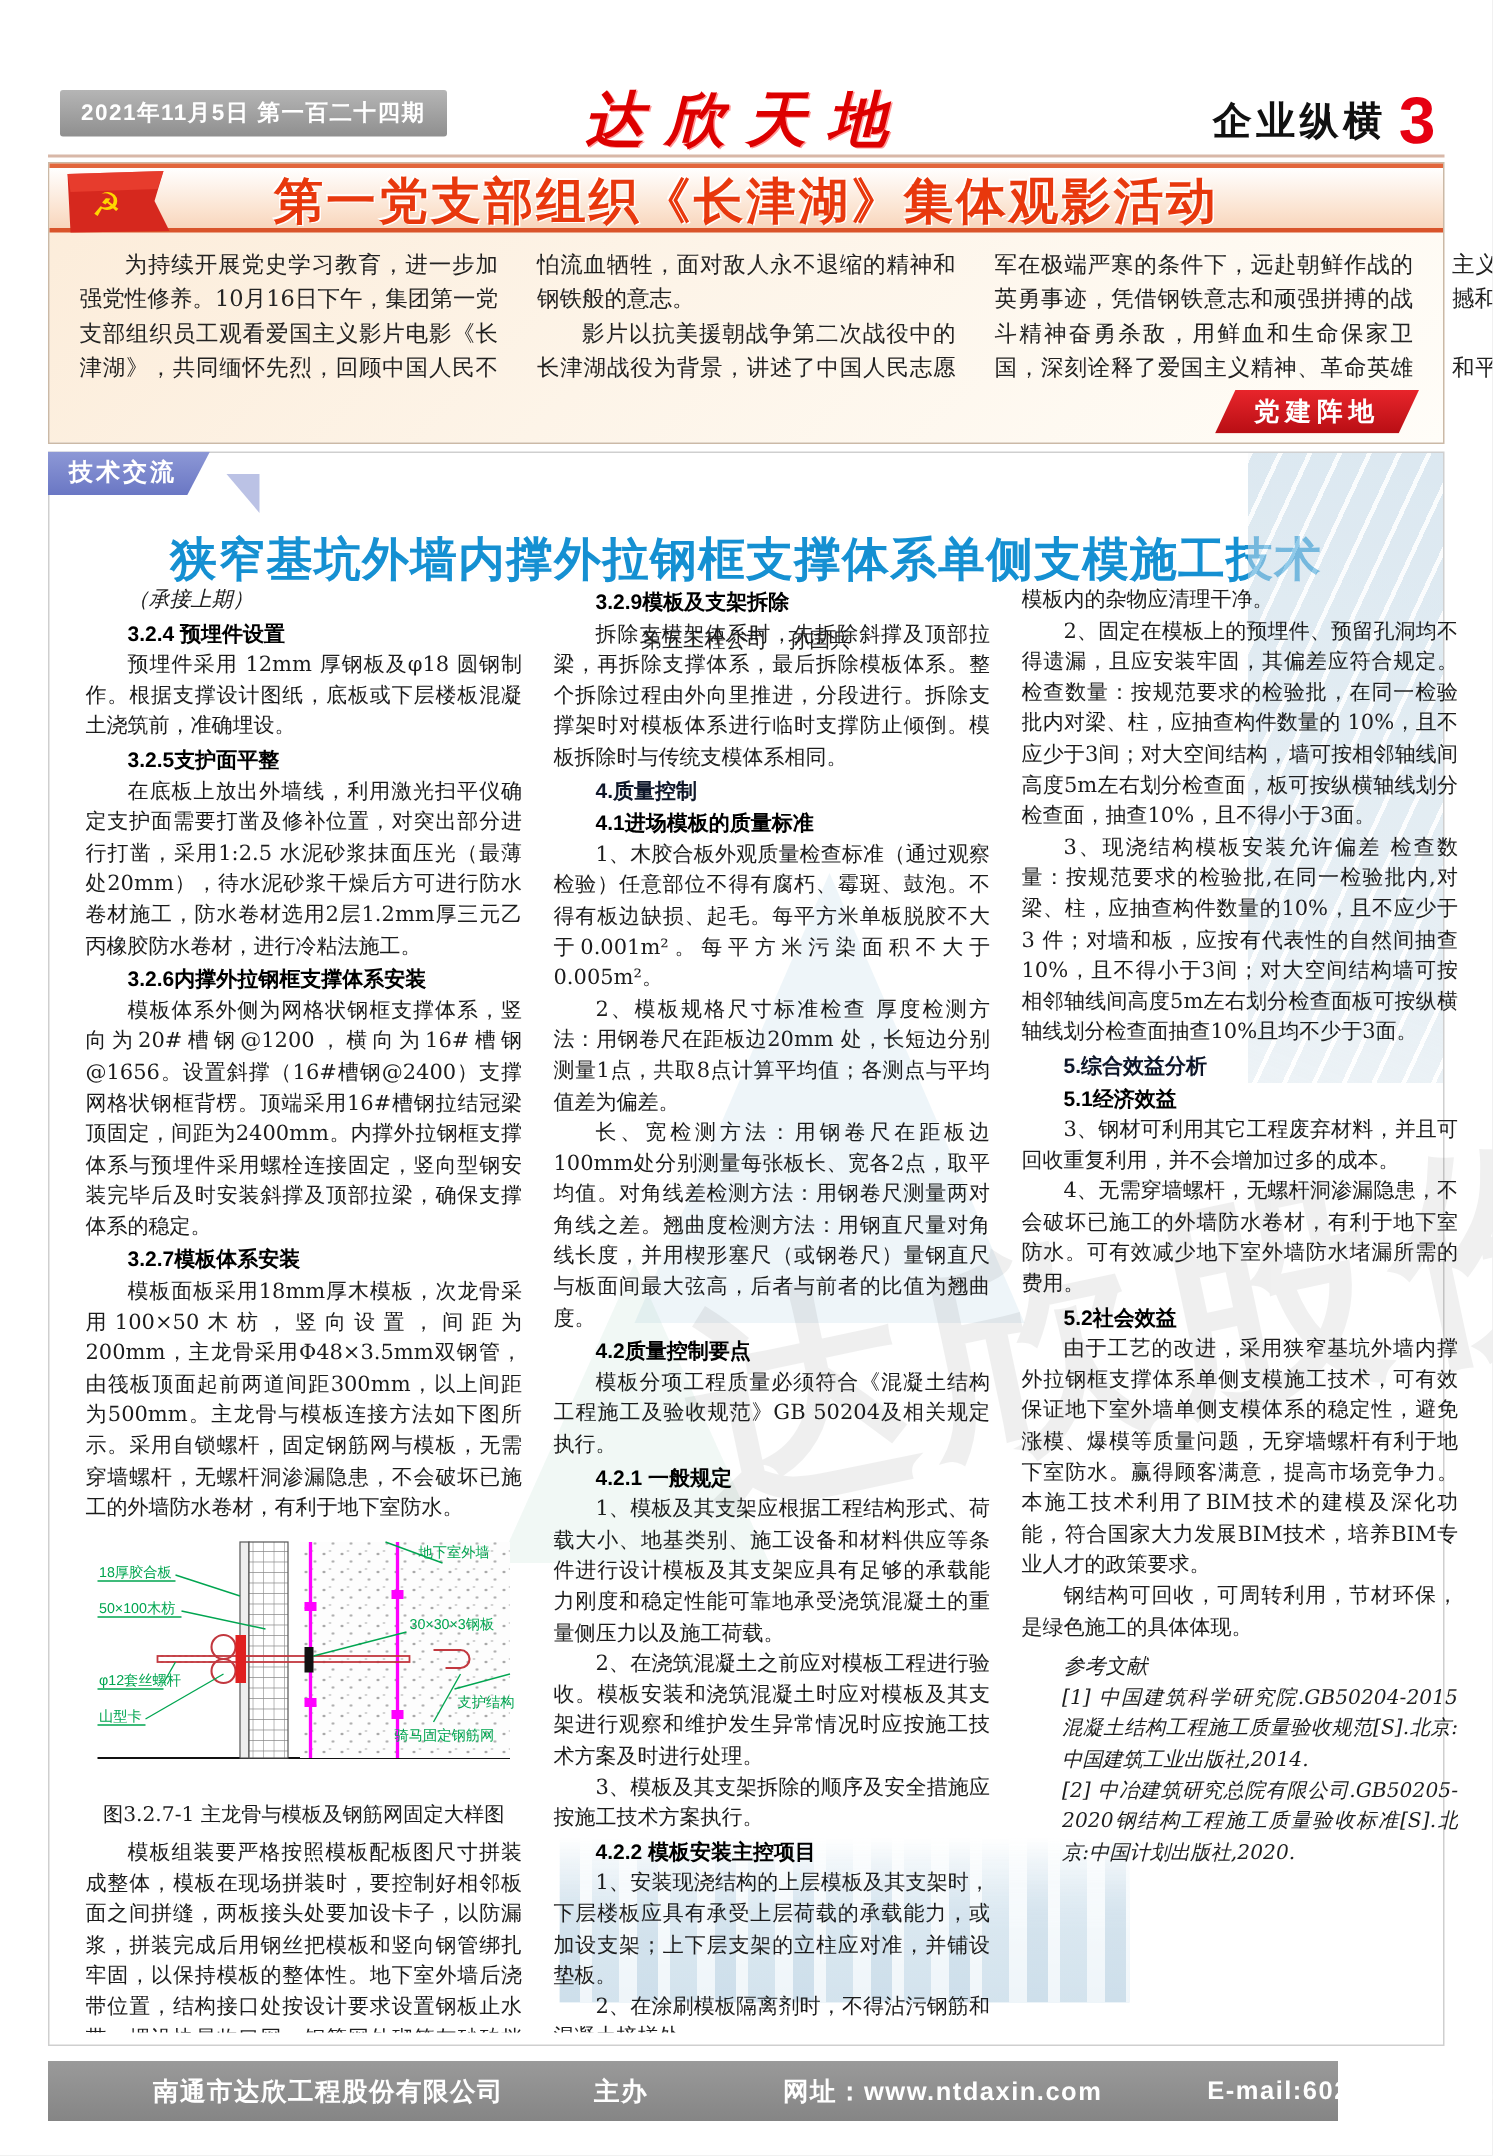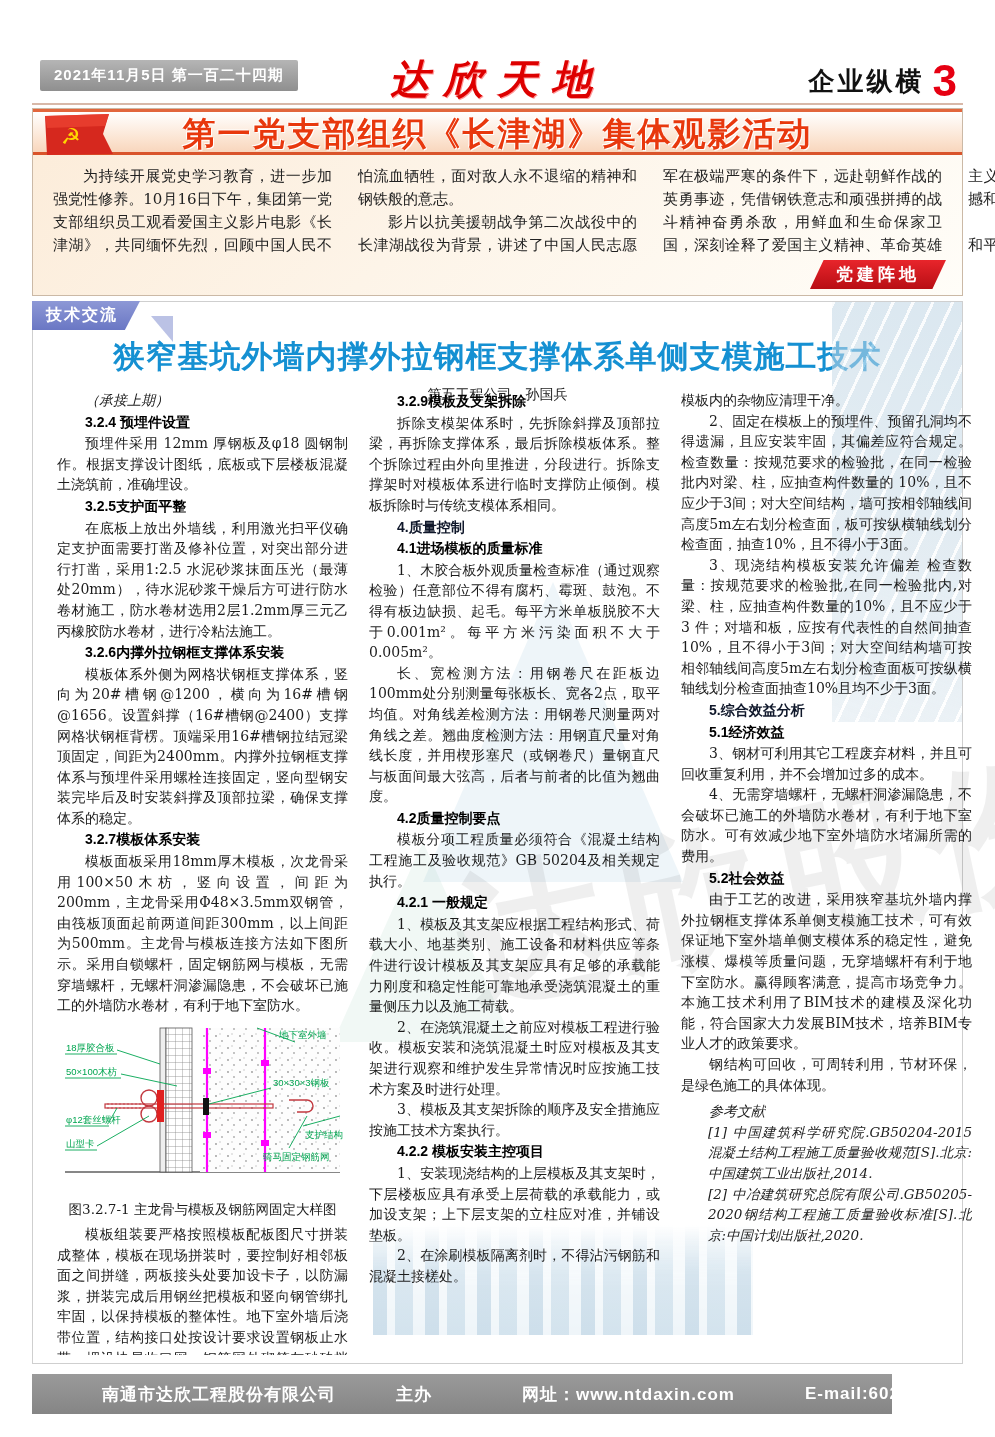--- a/index.html
+++ b/index.html
@@ -53,21 +53,21 @@
   .deco-city:before{content:"";position:absolute;inset:0;
       background:repeating-linear-gradient(90deg,rgba(130,170,200,.5) 0 14px,rgba(255,255,255,.6) 14px 22px,
       rgba(150,185,210,.45) 22px 40px,rgba(255,255,255,.55) 40px 52px);
       -webkit-mask-image:linear-gradient(180deg,transparent 0,black 45%);mask-image:linear-gradient(180deg,transparent 0,black 45%);}
 
   .badge-tech{position:absolute;left:-1px;top:-1px;background:linear-gradient(180deg,#8d98d6,#6a77c4);
               color:#fff;font-family:"Liberation Sans",sans-serif;font-weight:bold;font-size:16px;
               padding:4px 22px 4px 14px;clip-path:polygon(0 0,100% 0,86% 100%,0 100%);letter-spacing:2px;}
   .badge-tech-tail{position:absolute;left:118px;top:14px;width:0;height:0;
               border-left:22px solid transparent;border-top:26px solid #aab3de;opacity:.8;}
-  .tech-title{margin:0;padding:34px 30px 2px 30px;text-align:center;color:#1590d2;
+  .tech-title{margin:16px;padding:34px 30px 2px 30px;text-align:center;color:#1590d2;
               font-family:"Liberation Sans",sans-serif;font-weight:bold;font-size:31px;letter-spacing:1px;}
   .tech-byline{text-align:center;font-family:"Liberation Sans",sans-serif;font-weight:normal;
                font-size:14px;color:#222;padding:6px 0 8px 0;}
   .tech-cols{position:absolute;left:24px;top:88px;width:915px;bottom:8px;display:flex;gap:21px;}
   .tcol{width:291px;height:100%;overflow:hidden;font-size:14px;line-height:20.6px;text-align:justify;color:#1c1c1c;position:relative;}
   .tech-para{text-indent:2em;margin:0;}
   .tech-para.no-indent{text-indent:0;}
   .tech-note{text-indent:2em;font-style:italic;margin:0;}
   .tech-heading{font-family:"Liberation Sans",sans-serif;font-weight:bold;text-indent:2em;margin:1px 0;color:#000;}
   .tech-heading.blue{color:#0f172a;}
@@ -203,20 +203,21 @@
   </div>
           <div class="fig-caption" data-interactable="false">图3.2.7-1 主龙骨与模板及钢筋网固定大样图</div>
           <div class="tech-para" data-interactable="false">模板组装要严格按照模板配板图尺寸拼装成整体，模板在现场拼装时，要控制好相邻板面之间拼缝，两板接头处要加设卡子，以防漏浆，拼装完成后用钢丝把模板和竖向钢管绑扎牢固，以保持模板的整体性。地下室外墙后浇带位置，结构接口处按设计要求设置钢板止水带，埋设快易收口网，钢筋网外砌筑灰砂砖挡墙。控制混凝土不外流，保证混凝土浇筑质量。</div>
         </div>
       <div class="tcol" data-interactable="false">
           <div class="tech-heading" data-interactable="false">3.2.9模板及支架拆除</div>
           <div class="tech-para" data-interactable="false">拆除支模架体系时，先拆除斜撑及顶部拉梁，再拆除支撑体系，最后拆除模板体系。整个拆除过程由外向里推进，分段进行。拆除支撑架时对模板体系进行临时支撑防止倾倒。模板拆除时与传统支模体系相同。</div>
           <div class="tech-heading blue" data-interactable="false">4.质量控制</div>
           <div class="tech-heading" data-interactable="false">4.1进场模板的质量标准</div>
           <div class="tech-para" data-interactable="false">1、木胶合板外观质量检查标准（通过观察检验）任意部位不得有腐朽、霉斑、鼓泡。不得有板边缺损、起毛。每平方米单板脱胶不大于0.001m²。每平方米污染面积不大于0.005m²。</div>
+          <div class="tech-para" data-interactable="false">2、模板规格尺寸标准检查 厚度检测方法：用钢卷尺在距板边20mm 处，长短边分别测量1点，共取8点计算平均值；各测点与平均值差为偏差。</div>
           <div class="tech-para" data-interactable="false">长、宽检测方法：用钢卷尺在距板边100mm处分别测量每张板长、宽各2点，取平均值。对角线差检测方法：用钢卷尺测量两对角线之差。翘曲度检测方法：用钢直尺量对角线长度，并用楔形塞尺（或钢卷尺）量钢直尺与板面间最大弦高，后者与前者的比值为翘曲度。</div>
           <div class="tech-heading" data-interactable="false">4.2质量控制要点</div>
           <div class="tech-para" data-interactable="false">模板分项工程质量必须符合《混凝土结构工程施工及验收规范》GB 50204及相关规定执行。</div>
           <div class="tech-heading" data-interactable="false">4.2.1 一般规定</div>
           <div class="tech-para" data-interactable="false">1、模板及其支架应根据工程结构形式、荷载大小、地基类别、施工设备和材料供应等条件进行设计模板及其支架应具有足够的承载能力刚度和稳定性能可靠地承受浇筑混凝土的重量侧压力以及施工荷载。</div>
           <div class="tech-para" data-interactable="false">2、在浇筑混凝土之前应对模板工程进行验收。模板安装和浇筑混凝土时应对模板及其支架进行观察和维护发生异常情况时应按施工技术方案及时进行处理。</div>
           <div class="tech-para" data-interactable="false">3、模板及其支架拆除的顺序及安全措施应按施工技术方案执行。</div>
           <div class="tech-heading" data-interactable="false">4.2.2 模板安装主控项目</div>
           <div class="tech-para" data-interactable="false">1、安装现浇结构的上层模板及其支架时，下层楼板应具有承受上层荷载的承载能力，或加设支架；上下层支架的立柱应对准，并铺设垫板。</div>
           <div class="tech-para" data-interactable="false">2、在涂刷模板隔离剂时，不得沾污钢筋和混凝土接槎处。</div>

